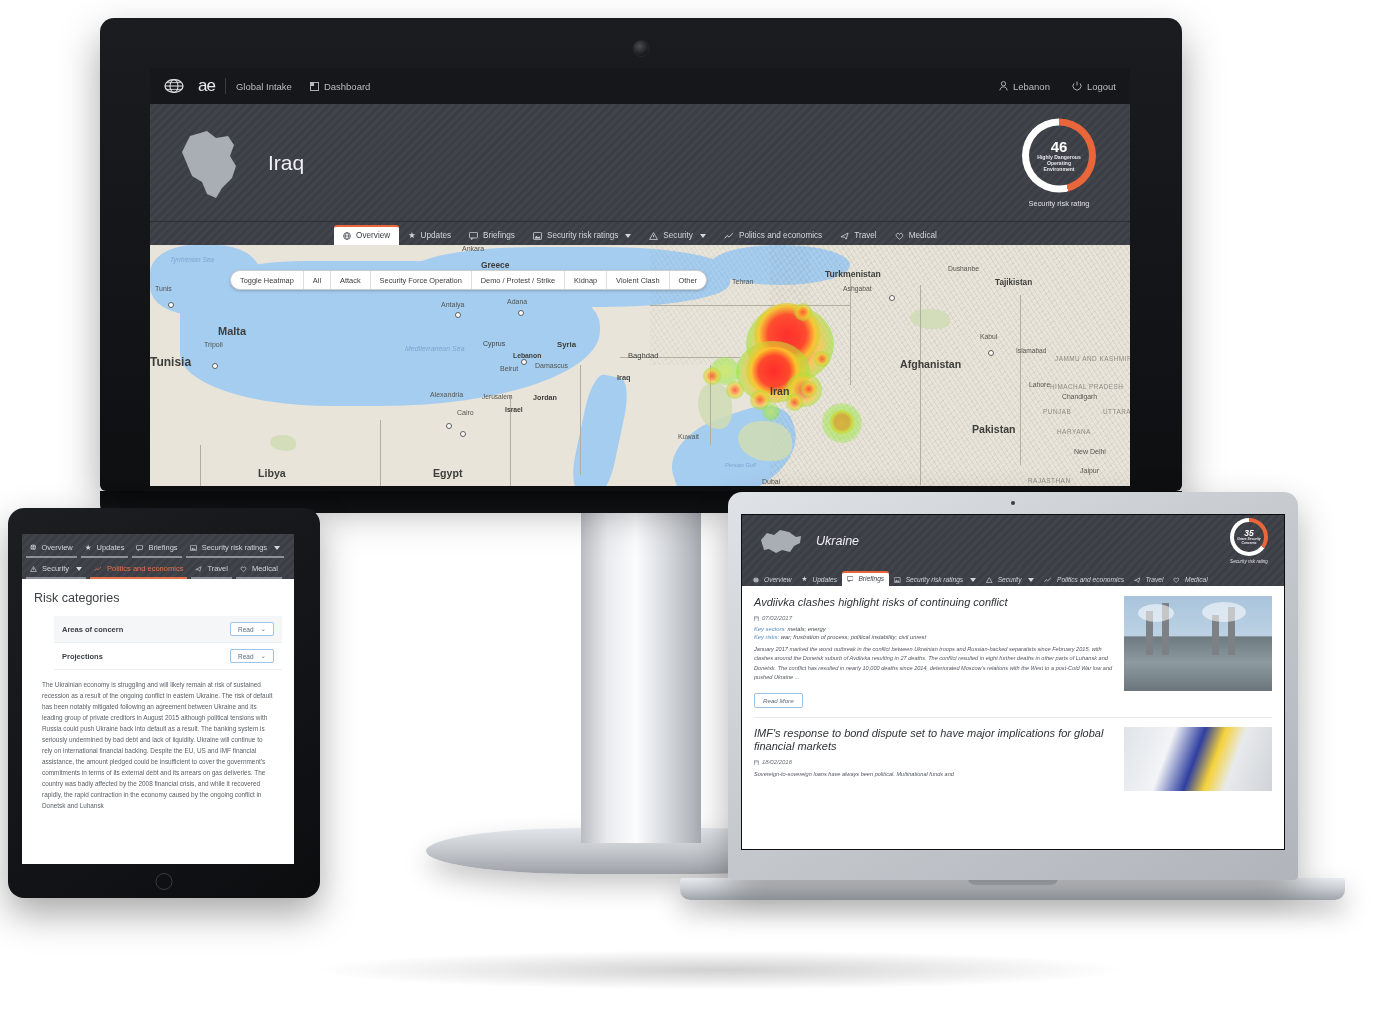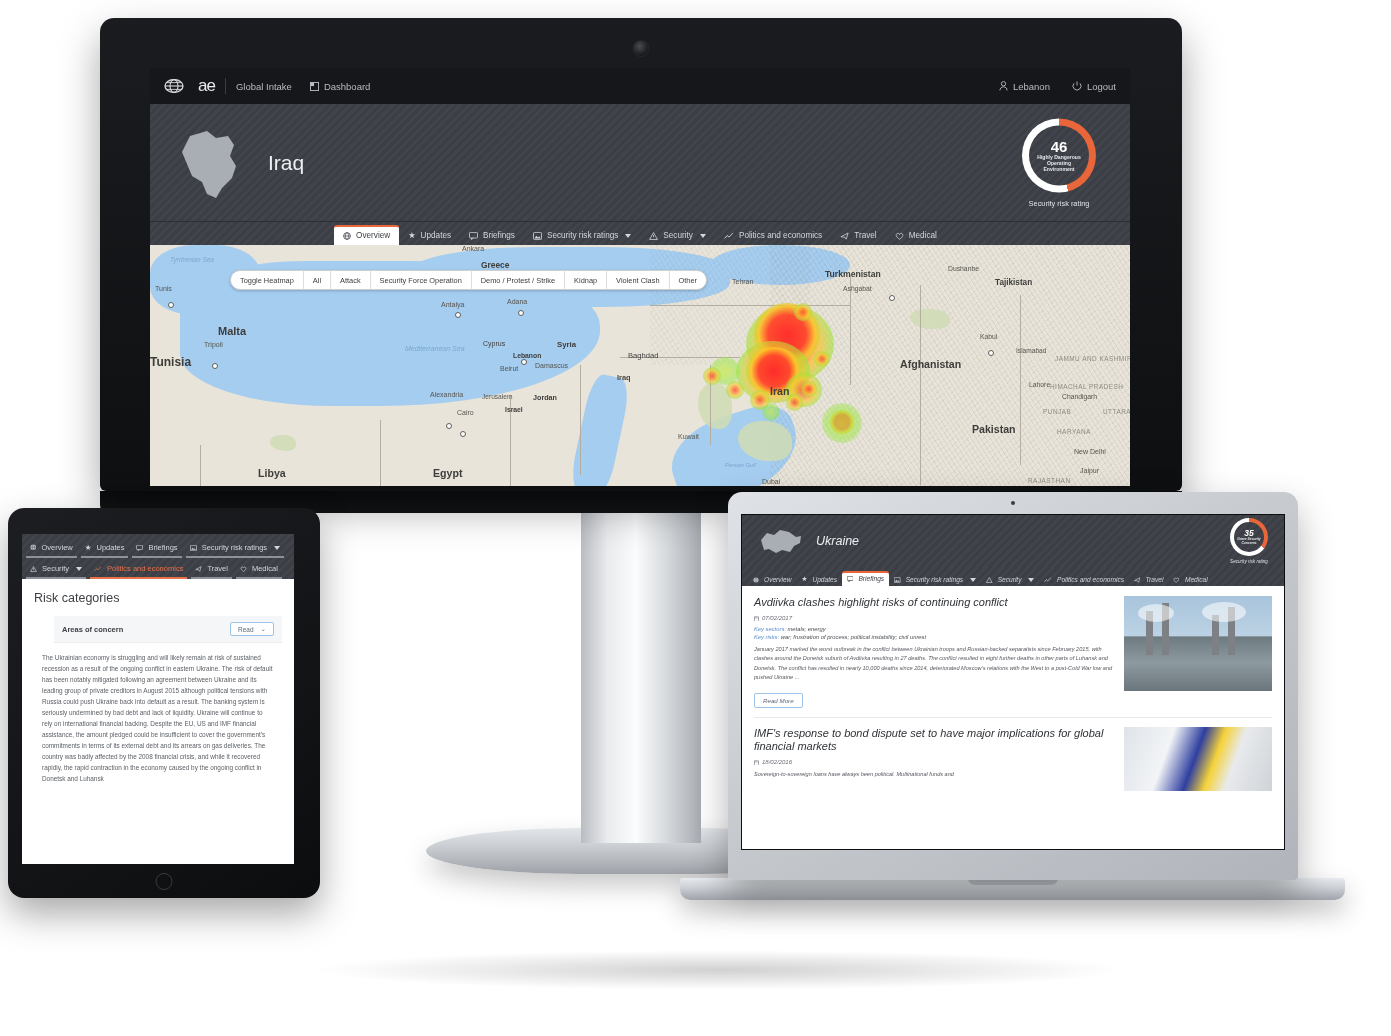--- a/index.html
+++ b/index.html
@@ -516,20 +516,27 @@
         <h3>Risk categories</h3>
 
         <div class="risk-row alt">
           <span class="risk-name">Areas of concern</span>
           <span class="risk-btn">
             <span>Read</span>
             <span>⌄</span>
           </span>
         </div>
 
+        <div class="risk-row">
+          <span class="risk-name">Projections</span>
+          <span class="risk-btn">
+            <span>Read</span>
+            <span>⌄</span>
+          </span>
+        </div>
 
 
         <div class="risk-body">The Ukrainian economy is struggling and will likely remain at risk of sustained recession as a result of the ongoing conflict in eastern Ukraine. The risk of default has been notably mitigated following an agreement between Ukraine and its leading group of private creditors in August 2015 although political tensions with Russia could push Ukraine back into default as a result. The banking system is seriously undermined by bad debt and lack of liquidity. Ukraine will continue to rely on international financial backing. Despite the EU, US and IMF financial assistance, the amount pledged could be insufficient to cover the government's commitments in terms of its external debt and its arrears on gas deliveries. The country was badly affected by the 2008 financial crisis, and while it recovered rapidly, the rapid contraction in the economy caused by the ongoing conflict in Donetsk and Luhansk</div>
       </div>
     </div>
     <div class="tablet-home"></div>
   </div>
 
   <div class="laptop">
     <div class="laptop-base"></div>

